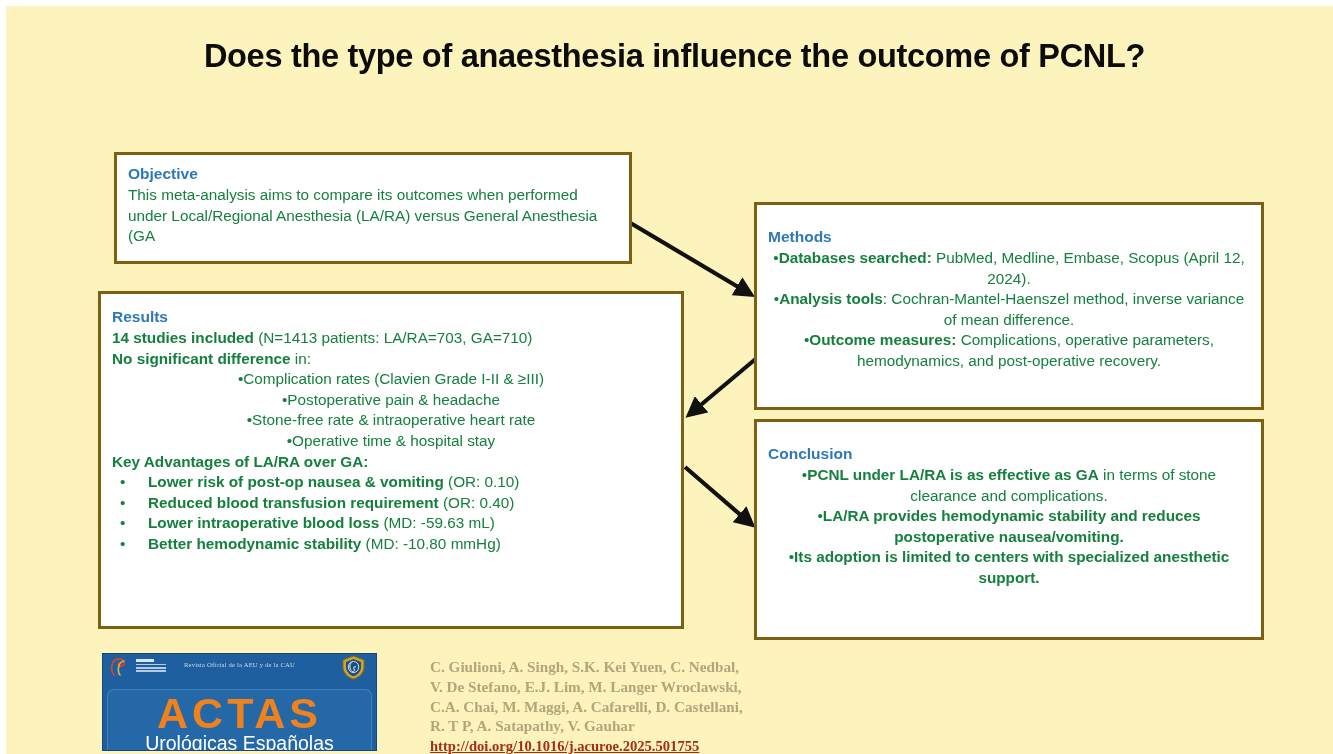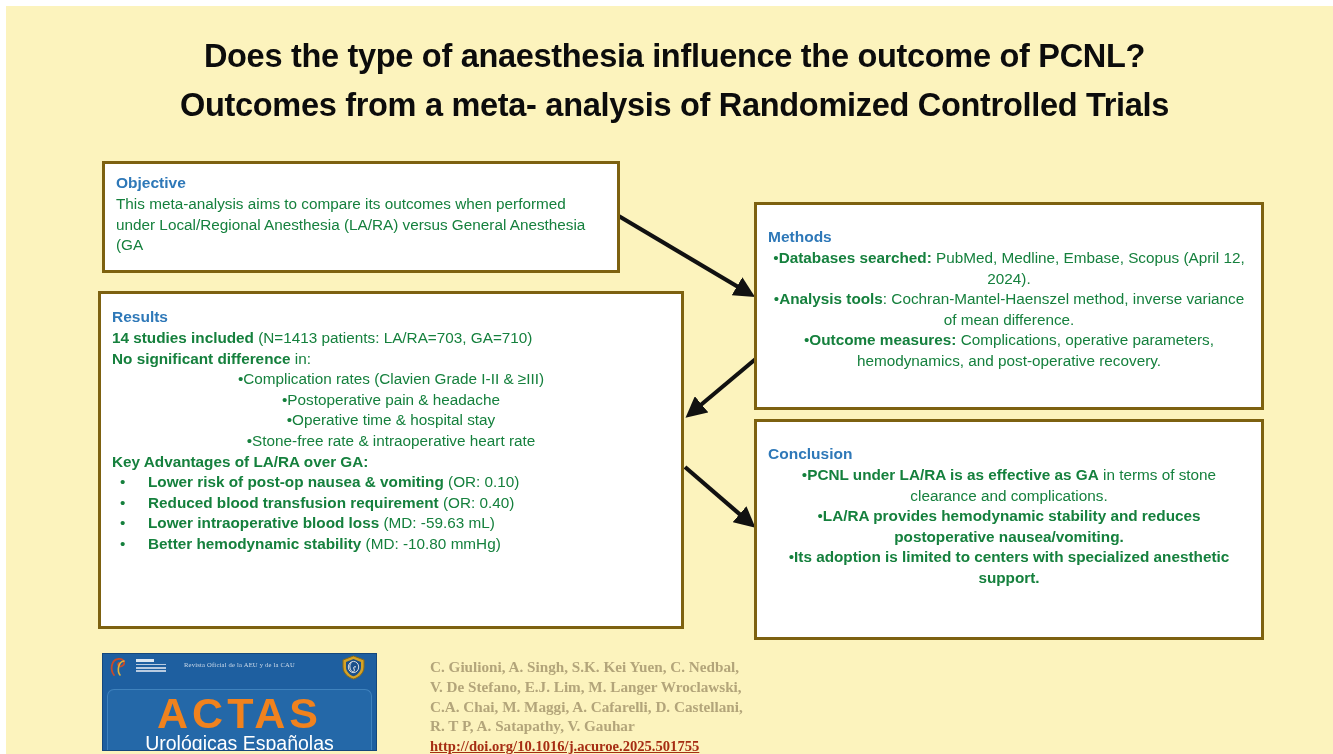--- a/index.html
+++ b/index.html
@@ -76,21 +76,21 @@
   .adv .dot {
     width: 36px;
     flex: 0 0 36px;
     text-align: left;
     padding-left: 8px;
     box-sizing: border-box;
   }
   .adv .atx { flex: 1 1 auto; }
 
   
-  #panel-objective { left: 96px;  top: 146px; width: 518px; height: 112px; margin-top: 9px; }
+  #panel-objective { left: 108px;  top: 146px; width: 518px; height: 112px; }
   #panel-results   { left: 92px;  top: 285px; width: 586px; height: 338px; }
   #panel-methods   { left: 748px; top: 196px; width: 510px; height: 208px; }
   #panel-conclusion{ left: 748px; top: 413px; width: 510px; height: 221px; }
 
   
   #arrows {
     position: absolute;
     left: 0; top: 0;
     width: 1333px; height: 754px;
     pointer-events: none;
@@ -198,21 +198,20 @@
     font-family: "Liberation Serif", serif;
   }
 </style>
 </head>
 <body>
 
 <div id="poster">
 
   <div id="title-block">
     <div class="tline">Does the type of anaesthesia influence the outcome of PCNL?</div>
-    <div class="tline">Outcomes from a meta- analysis of Randomized Controlled Trials</div>
   </div>
 
   <svg id="arrows" viewBox="0 0 1333 754">
     <defs>
       <marker id="ah" markerWidth="5" markerHeight="5" refX="3.6" refY="2.5" orient="auto" markerUnits="strokeWidth">
         <path d="M0,0 L5,2.5 L0,5 z" fill="#111111"></path>
       </marker>
     </defs>
     <line x1="611" y1="209" x2="744" y2="288" stroke="#111111" stroke-width="4.2" marker-end="url(#ah)"></line>
     <line x1="752" y1="351" x2="684" y2="408" stroke="#111111" stroke-width="4.2" marker-end="url(#ah)"></line>
@@ -234,22 +233,22 @@
         <b>14 studies included</b><span> (N=1413 patients: LA/RA=703, GA=710)</span>
       </div>
 
       <div class="ptext">
         <b>No significant difference</b><span> in:</span>
       </div>
 
       <div class="ptext">
         <span class="bul">•Complication rates (Clavien Grade I-II &amp; ≥III)</span>
         <span class="bul">•Postoperative pain &amp; headache</span>
+        <span class="bul">•Stone-free rate &amp; intraoperative heart rate</span>
         <span class="bul">•Operative time &amp; hospital stay</span>
-        <span class="bul">•Stone-free rate &amp; intraoperative heart rate</span>
       </div>
 
       <div class="ptext">
         <b>Key Advantages of LA/RA over GA:</b>
       </div>
 
       <div class="ptext">
         <div class="adv">
           <span class="dot">•</span>
           <span class="atx"><b> Lower risk of post-op nausea &amp; vomiting</b><span> (OR: 0.10)</span></span>

